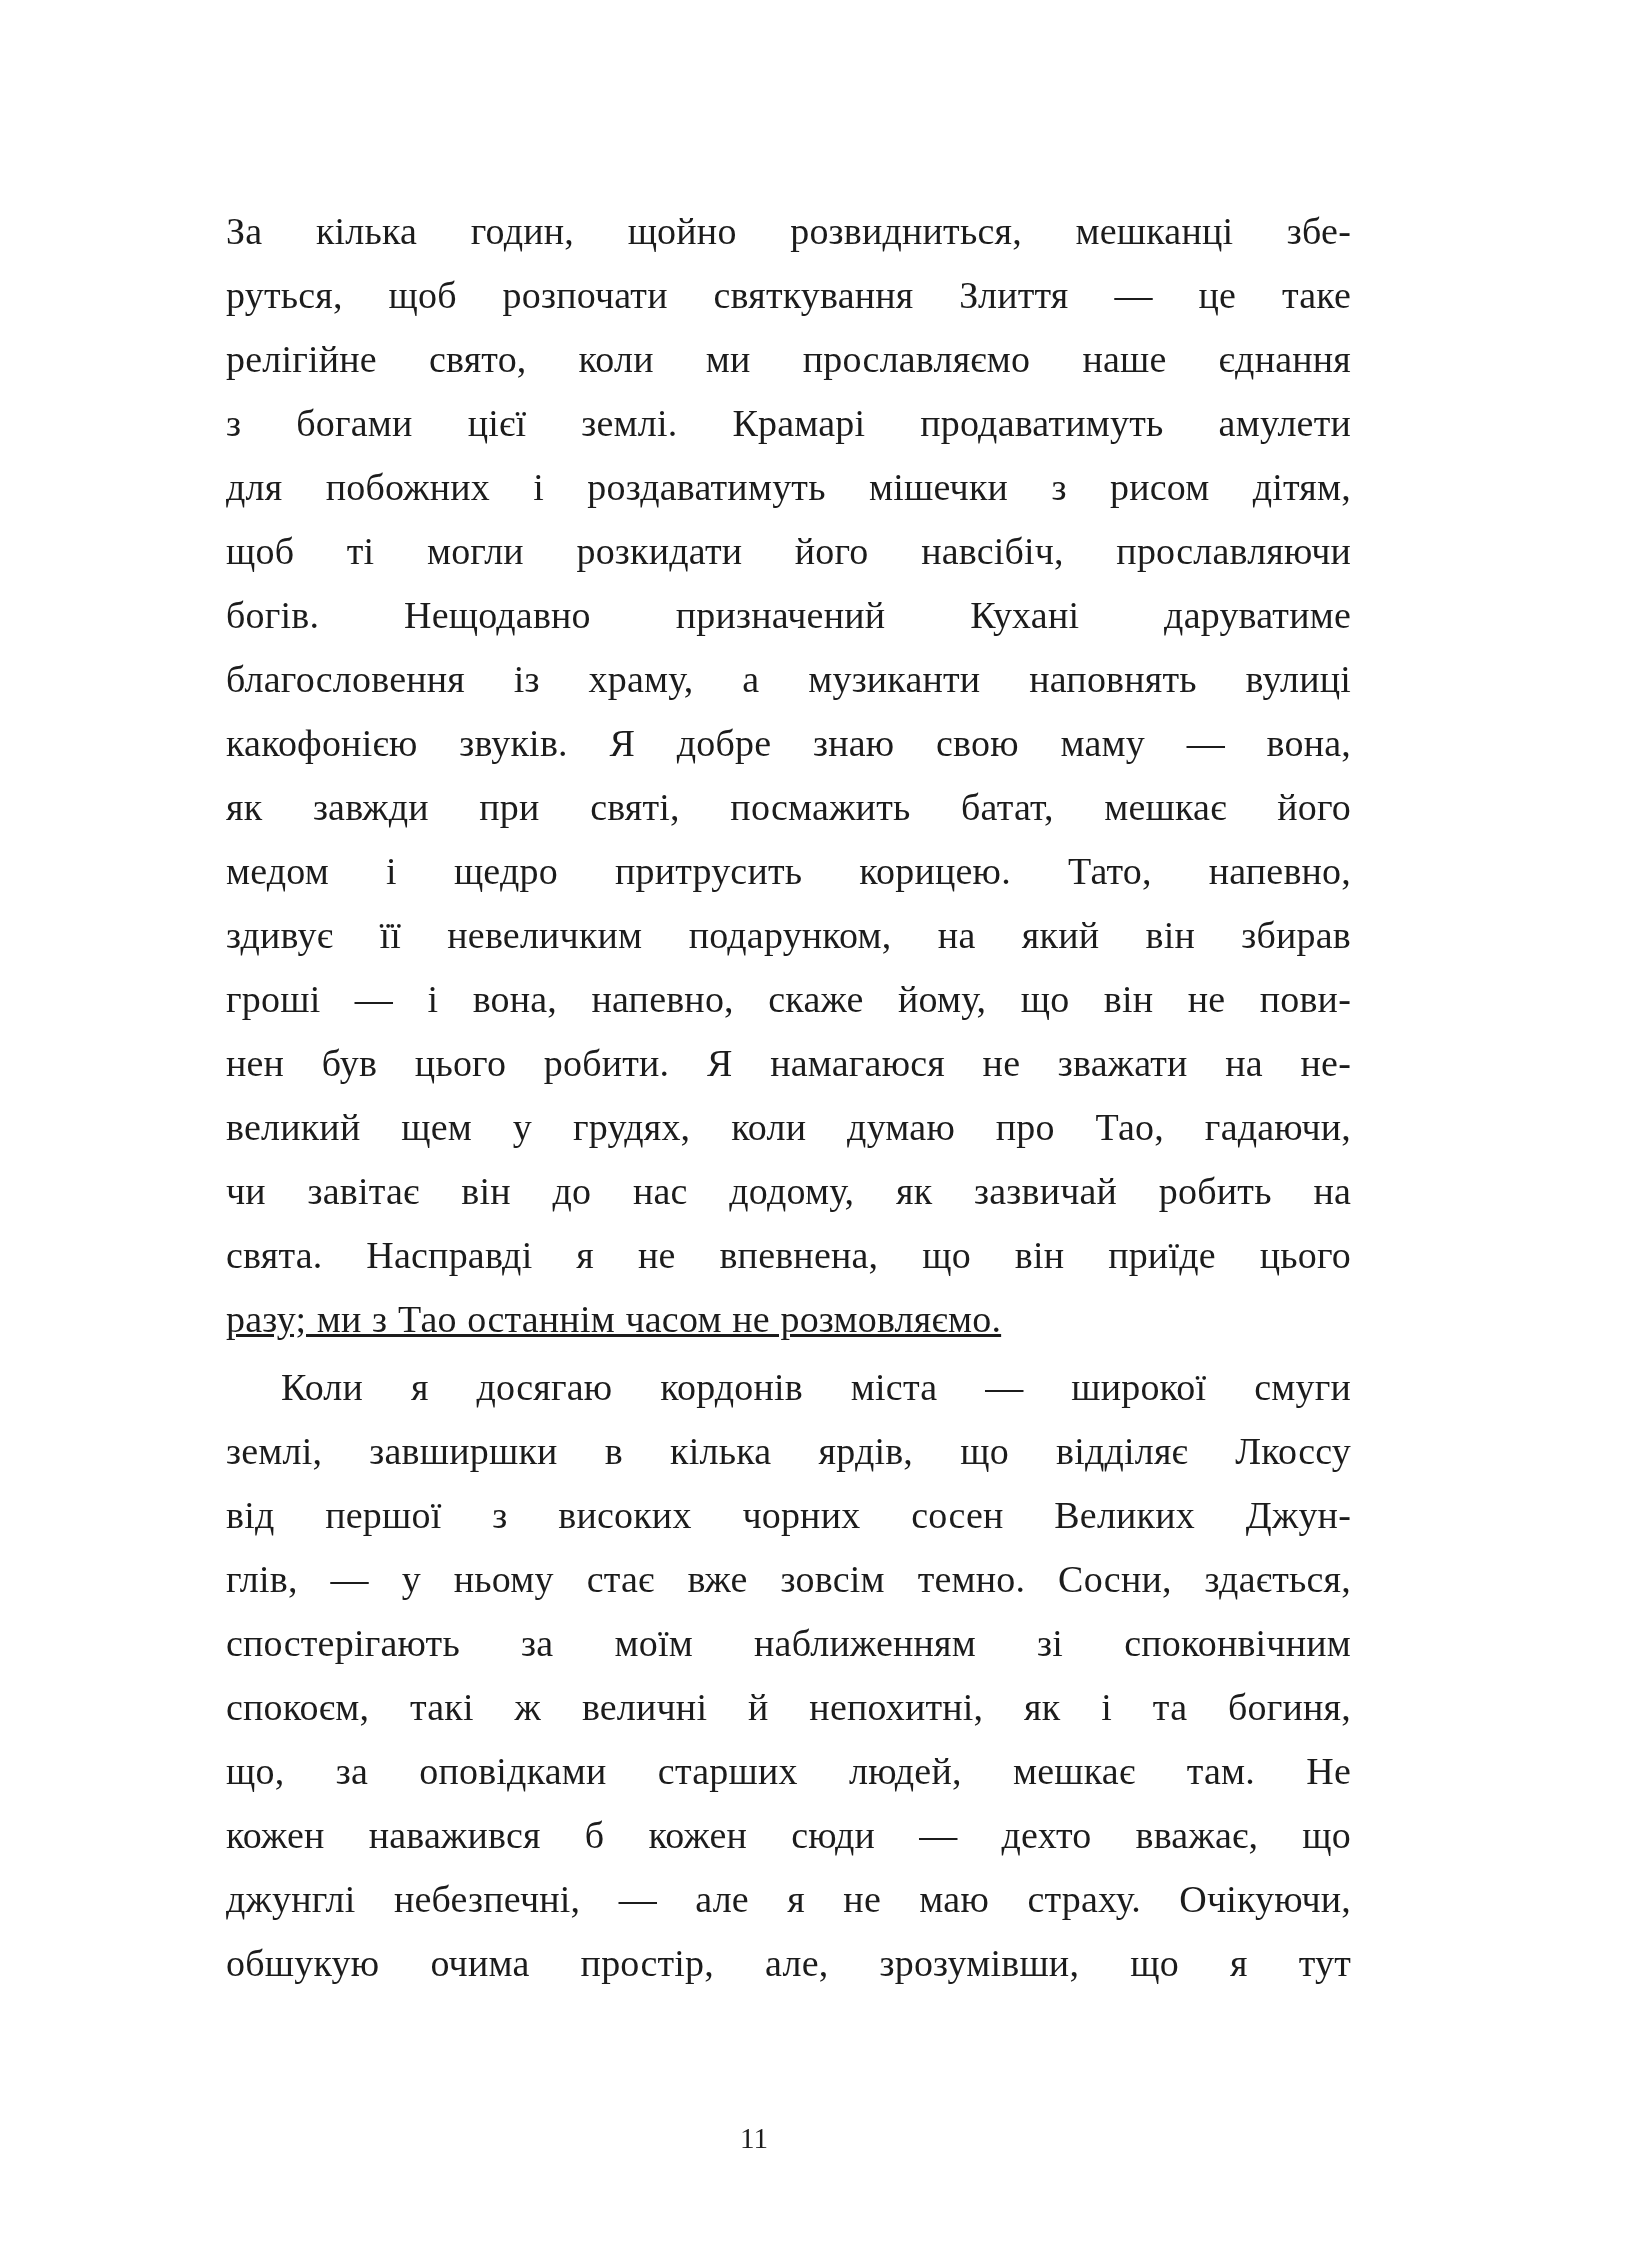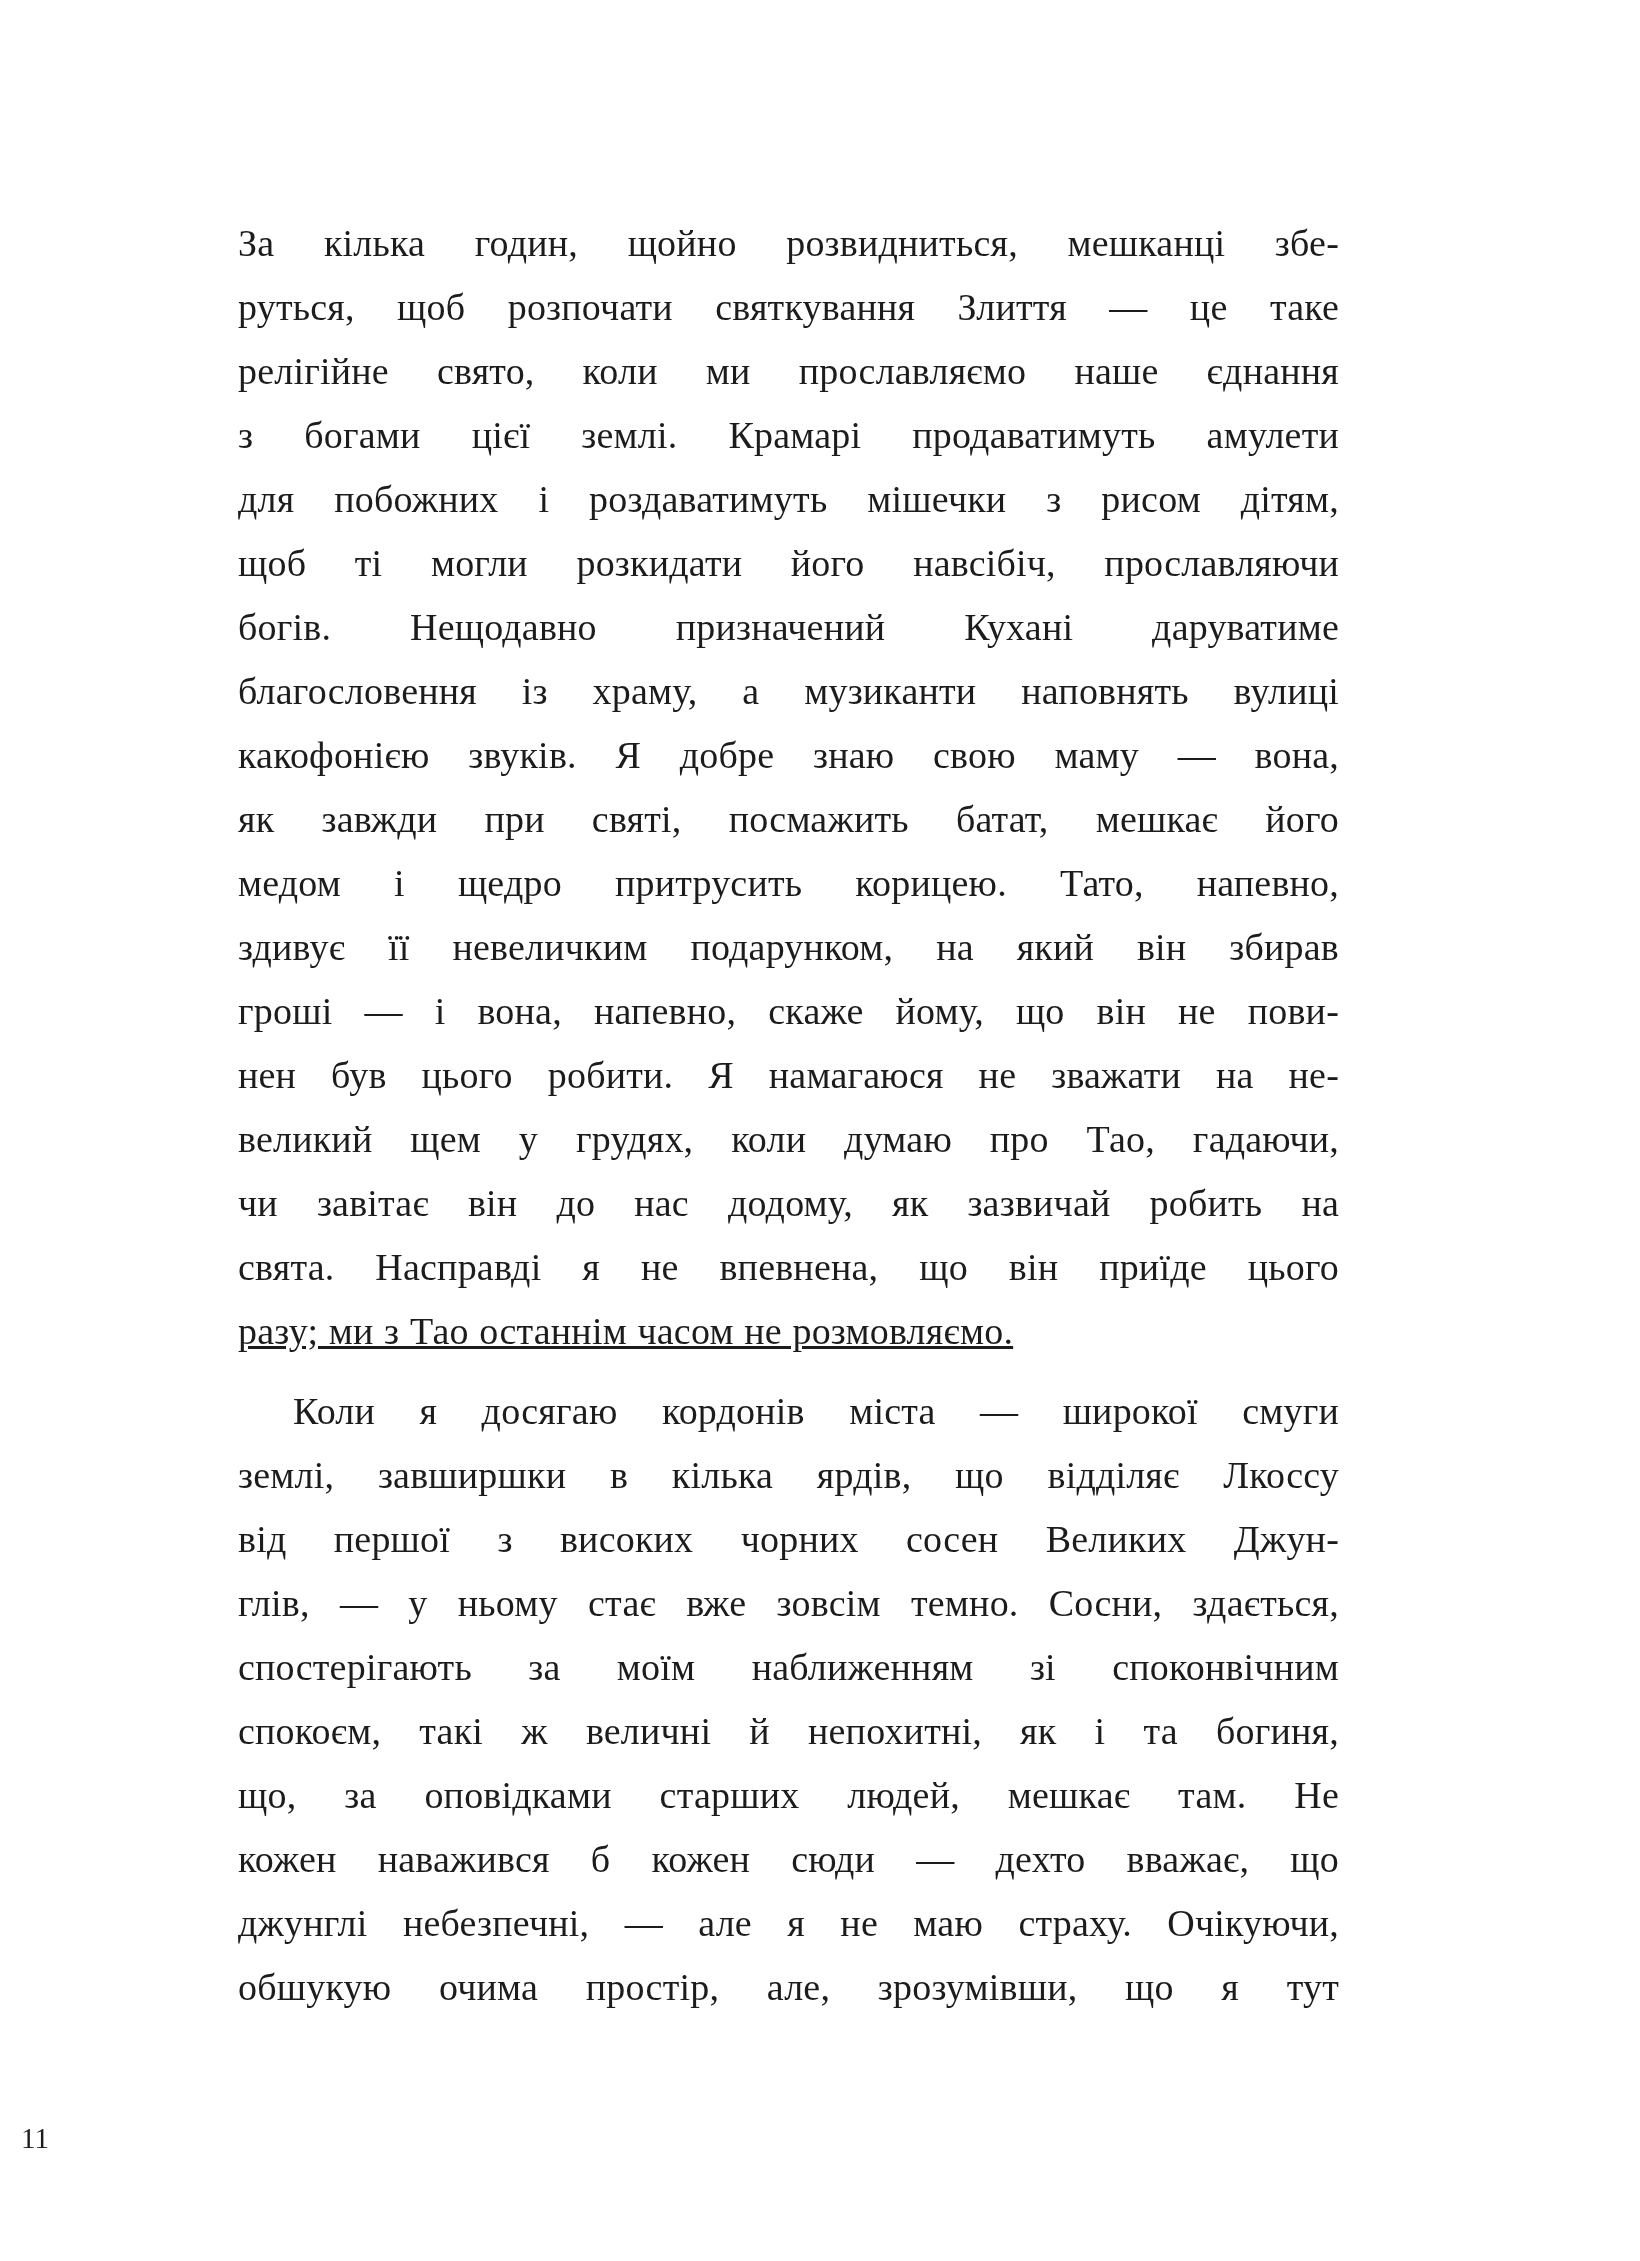--- a/index.html
+++ b/index.html
@@ -20,21 +20,21 @@
     inset: 0;
     background: #ffffff;
   }
   .text-block {
     position: absolute;
     left: 222px;
     top: 195px;
     width: 1133px;
   }
   .para {
-    margin: 16px;
+    margin: 4px;
     padding: 0;
   }
   .line {
     font-size: 38px;
     line-height: 64px;
     letter-spacing: 0.2px;
     text-align: justify;
     -moz-text-align-last: justify;
     text-align-last: justify;
     white-space: normal;
@@ -46,25 +46,24 @@
     text-decoration: underline;
   }
   .para.indent .line:first-child {
     text-indent: 55px;
   }
   .page-number {
     position: absolute;
     top: 2121px;
     left: 0;
     width: 1508px;
-    text-align: left;
+    text-align: center;
     font-size: 29px;
     line-height: 34px;
     color: #1c1c1c;
-    padding-left: 21px;
   }
 </style>
 </head>
 <body>
 
 <div class="book-page">
   <div class="text-block" id="text-block">
       <div class="para">
         <div class="line">За кілька годин, щойно розвидниться, мешканці збе-</div>
         <div class="line">руться, щоб розпочати святкування Злиття — це таке</div>

